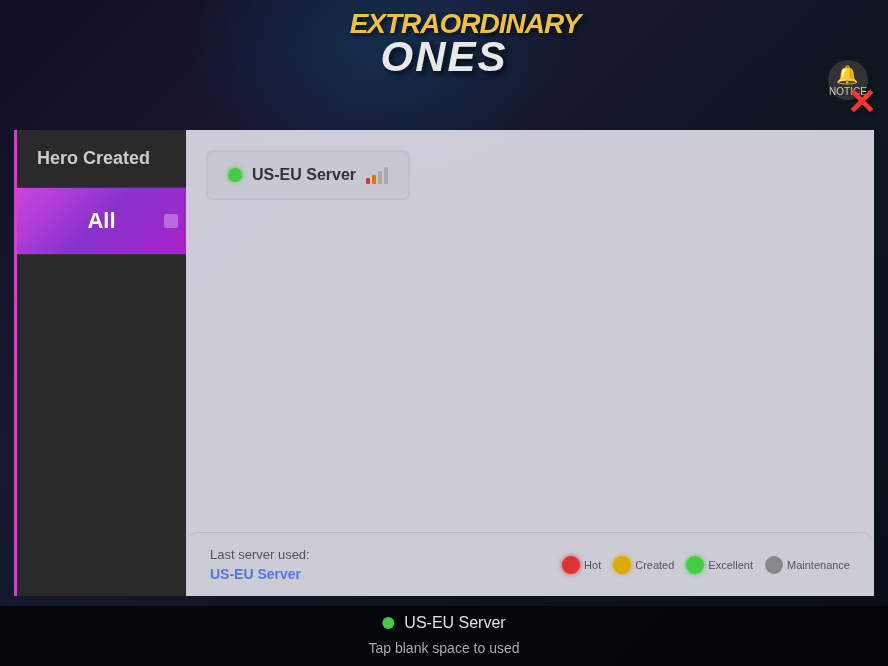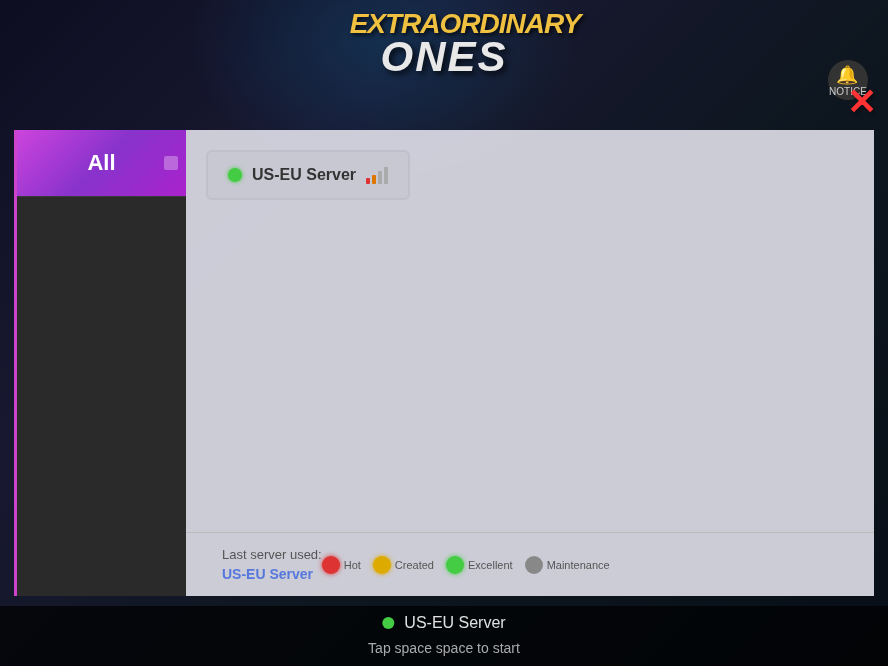--- a/index.html
+++ b/index.html
@@ -249,24 +249,26 @@
       height: 18px;
     }
 
     .signal-bar {
       width: 4px;
       border-radius: 1px;
     }
 
     
     .content-footer {
-      padding: 14px 36px;
+      padding: 14px 24px;
       border-top: 1px solid #bbb;
       display: flex;
       align-items: center;
+      justify-content: space-between;
+      border-radius: 13px;
     }
 
     .last-server-info {
       display: flex;
       flex-direction: column;
       gap: 4px;
     }
 
     .last-server-label {
       color: #555;
@@ -346,20 +348,21 @@
 </div>
 
 <div class="notice-btn">
   <span style="font-size:18px;">🔔</span>
   <span style="font-size:10px;">NOTICE</span>
 </div>
 
 <div class="dialog">
 
   <div class="sidebar">
+    <div class="sidebar-item">Hero Created</div>
     <div class="sidebar-item active">All</div>
   </div>
 
   <div class="content-panel">
 
     <button class="close-btn">
       <span class="close-x">✕</span>
     </button>
 
     <div class="servers-area">
@@ -405,14 +408,14 @@
     </div>
 
   </div>
 </div>
 
 <div class="bottom-bar">
   <div style="display:flex; align-items:center; gap:10px; position:absolute; top:8px; left:50%; transform:translateX(-50%);">
     <div class="bottom-server-dot"></div>
     <span class="bottom-server-name">US-EU Server</span>
   </div>
-  <span class="bottom-tap-hint">Tap space space to start</span>
+  <span class="bottom-tap-hint">Tap blank space to used</span>
 </div>
 
 </body></html>

